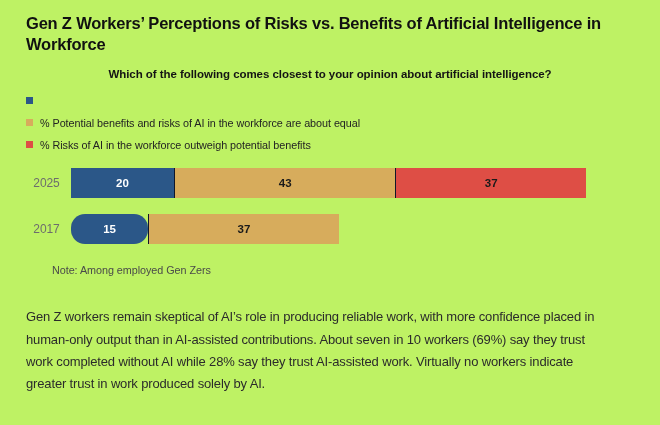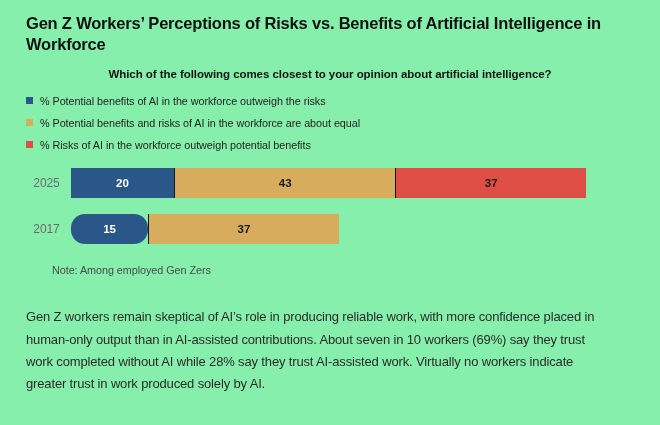--- a/index.html
+++ b/index.html
@@ -132,30 +132,29 @@
     font-size: 13px;
     line-height: 1.72;
     color: #2b2b2b;
     max-width: 580px;
     letter-spacing: -0.15px;
   }
 </style>
 </head>
 <body>
 
-<div class="page" style="background: #86efac;">
+<div class="page" style="background: #bef264;">
 
   <h1 class="title">Gen Z Workers’ Perceptions of Risks vs. Benefits of Artificial Intelligence in Workforce</h1>
 
   <p class="subtitle">Which of the following comes closest to your opinion about artificial intelligence?</p>
 
   <ul class="legend">
     <li class="legend-item">
       <span class="legend-swatch" style="background: rgb(43, 87, 136);"></span>
-      <span class="legend-label">% Potential benefits of AI in the workforce outweigh the risks</span>
     </li>
     <li class="legend-item">
       <span class="legend-swatch" style="background: rgb(215, 172, 92);"></span>
       <span class="legend-label">% Potential benefits and risks of AI in the workforce are about equal</span>
     </li>
     <li class="legend-item">
       <span class="legend-swatch" style="background: rgb(222, 78, 69);"></span>
       <span class="legend-label">% Risks of AI in the workforce outweigh potential benefits</span>
     </li>
   </ul>

